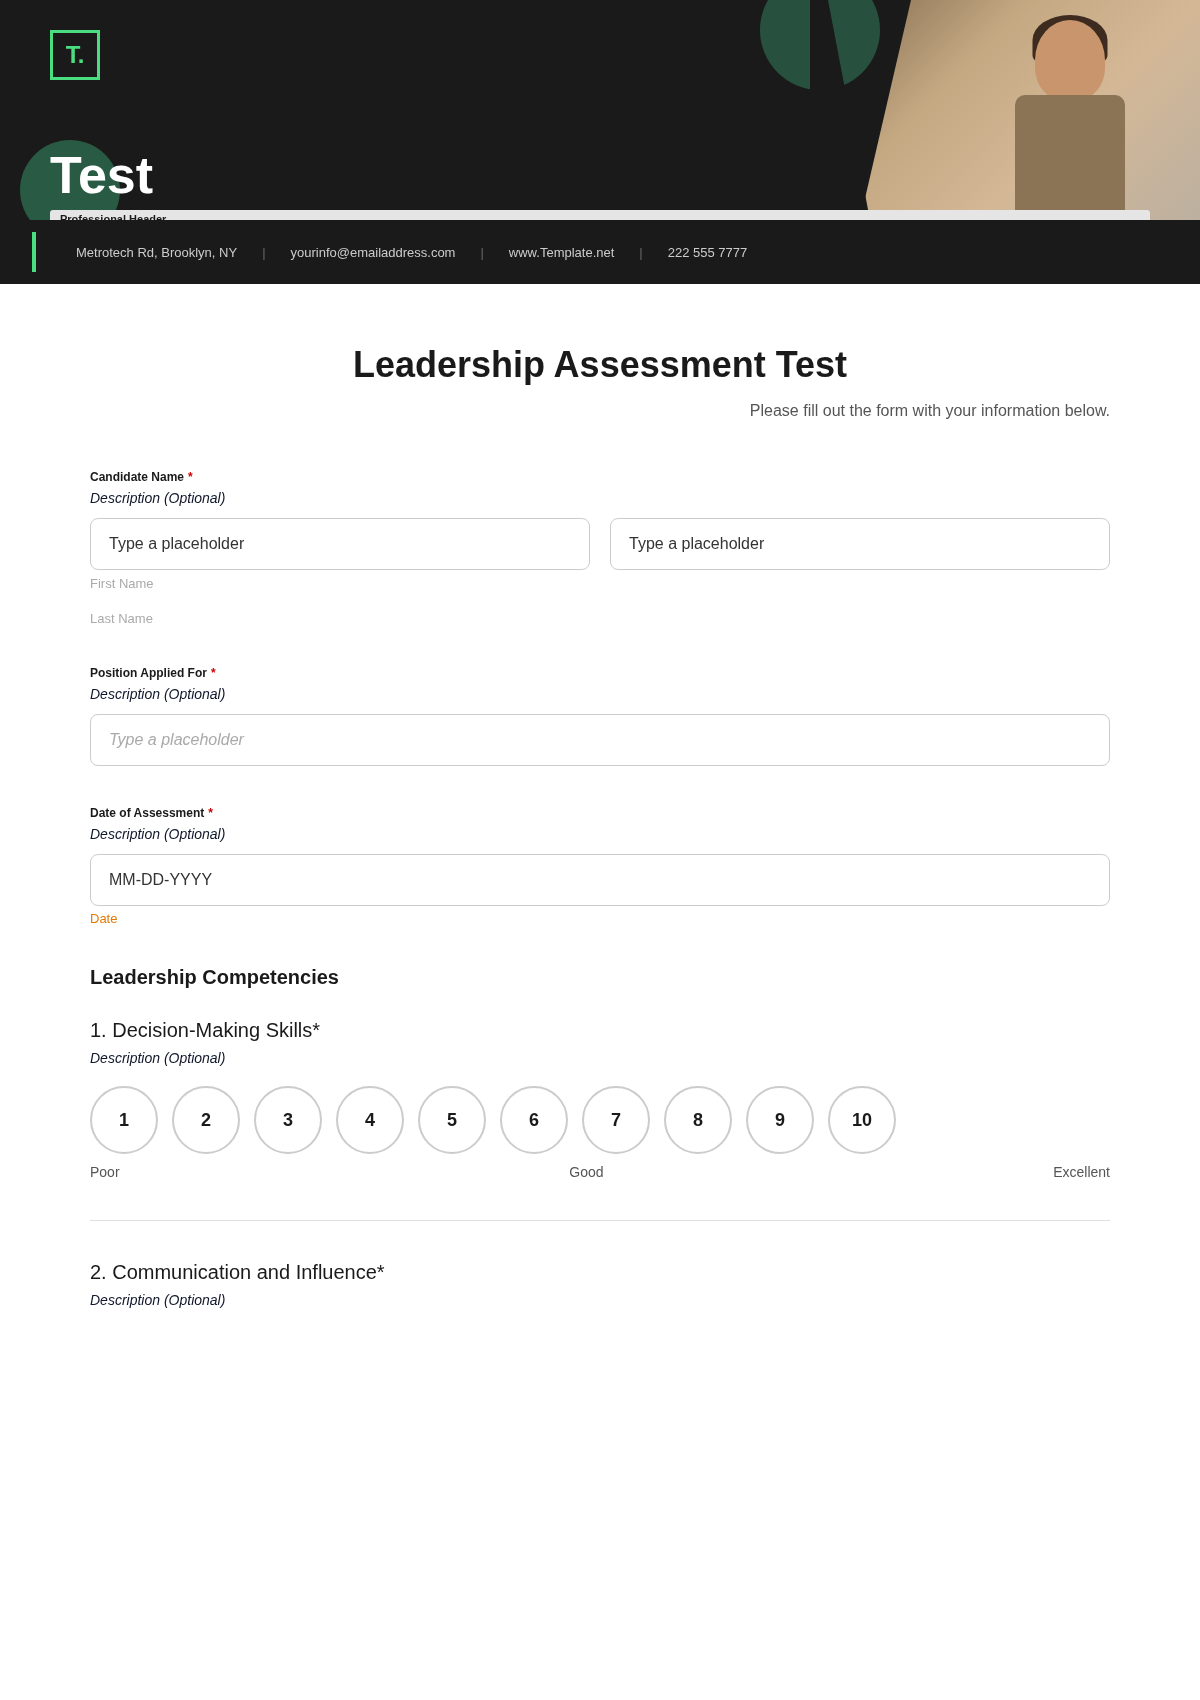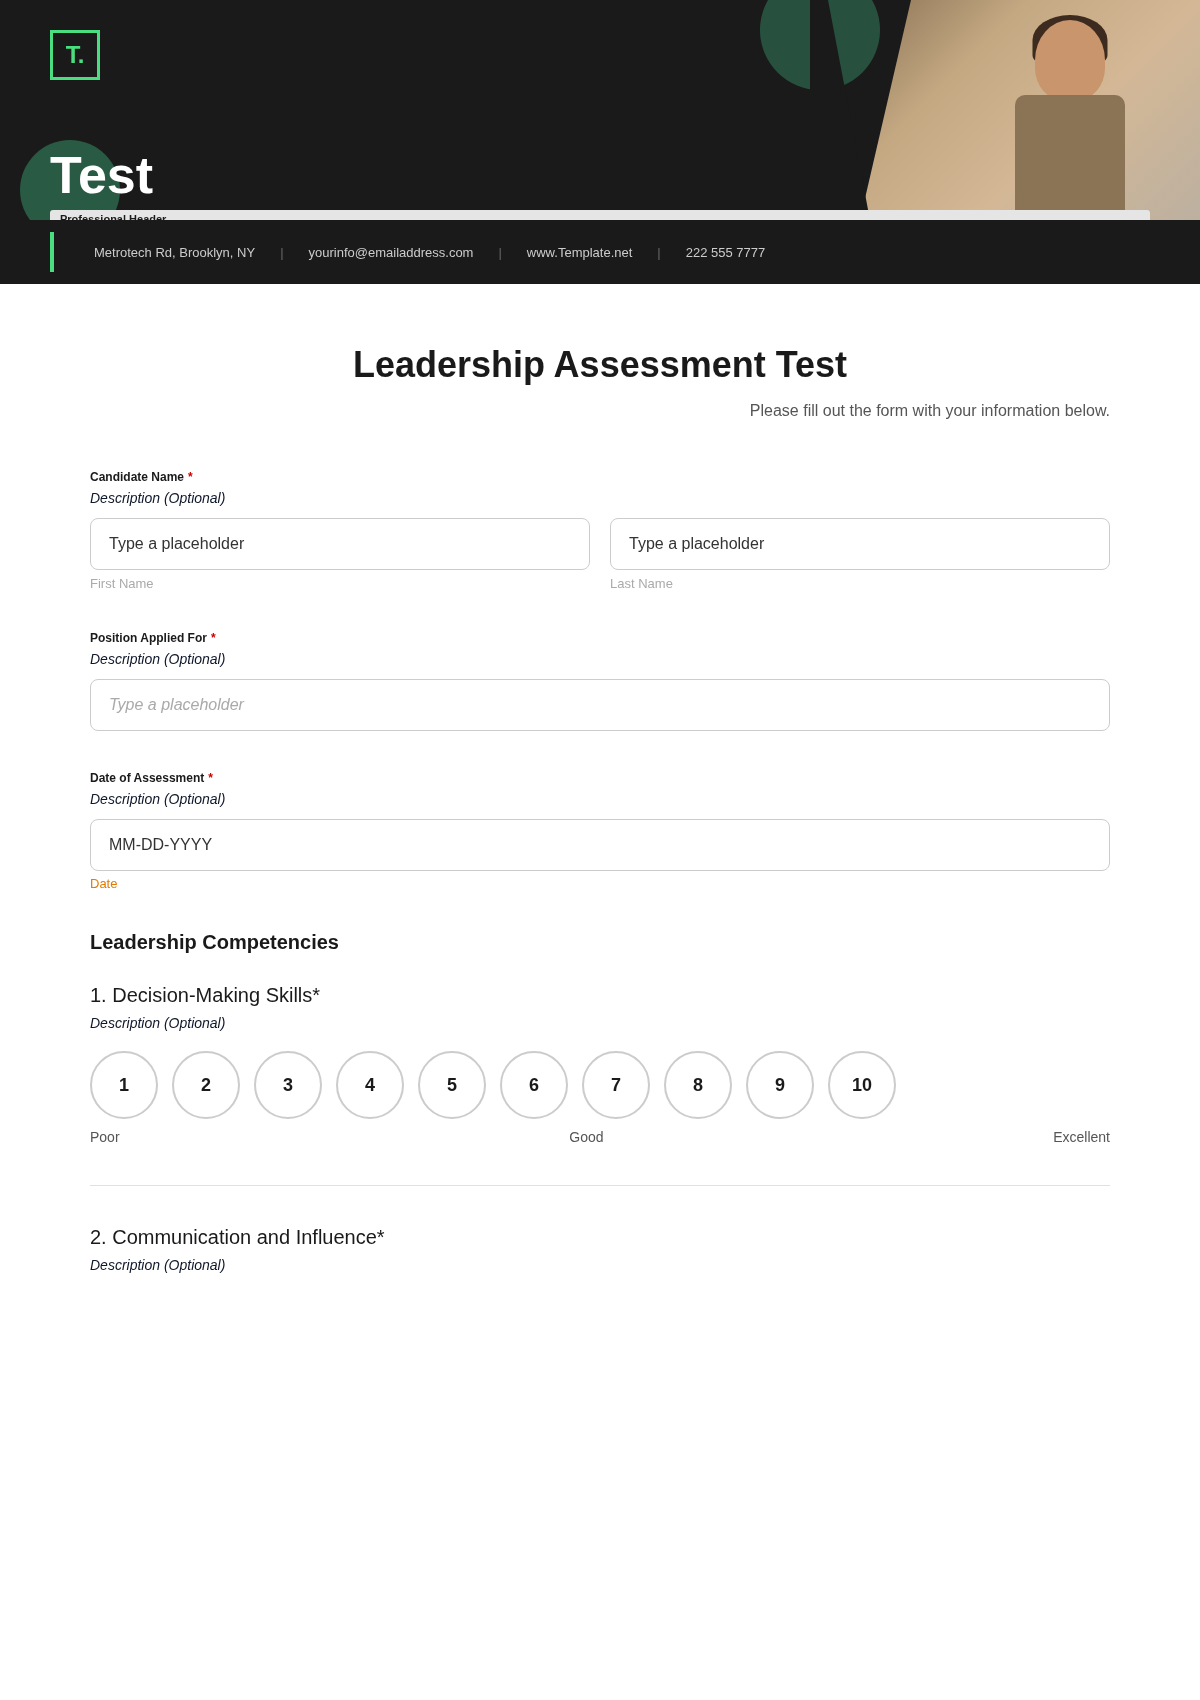--- a/index.html
+++ b/index.html
@@ -146,21 +146,21 @@
       bottom: 0;
       width: 60px;
       background: #1a1a1a;
       clip-path: polygon(0 0, 30% 0, 100% 100%, 0 100%);
       z-index: 1;
     }
 
     
     .contact-bar {
       background: #1a1a1a;
-      padding: 12px 50px;
+      padding: 12px 32px;
       display: flex;
       align-items: center;
       gap: 30px;
     }
 
     .contact-divider {
       width: 4px;
       height: 40px;
       background: #4ade80;
       margin-right: 10px;
@@ -243,20 +243,21 @@
       background: #ffffff;
     }
 
     .field-input::placeholder {
       color: #333;
     }
 
     .sub-label-row {
       display: flex;
       gap: 20px;
+      flex-direction: column;
     }
 
     .sub-label {
       flex: 1;
       color: #aaa;
       font-size: 13px;
     }
 
     .field-input-full {
       width: 100%;

